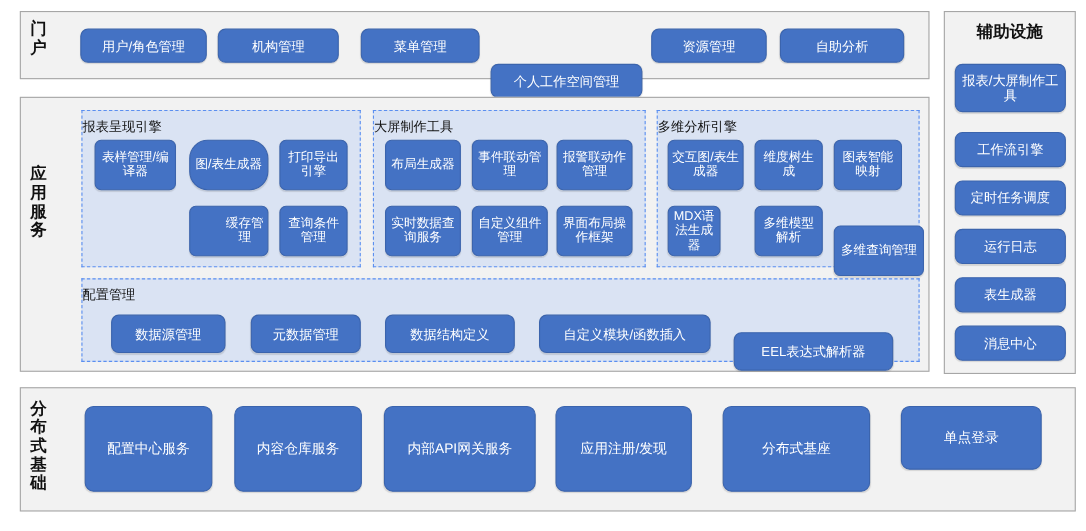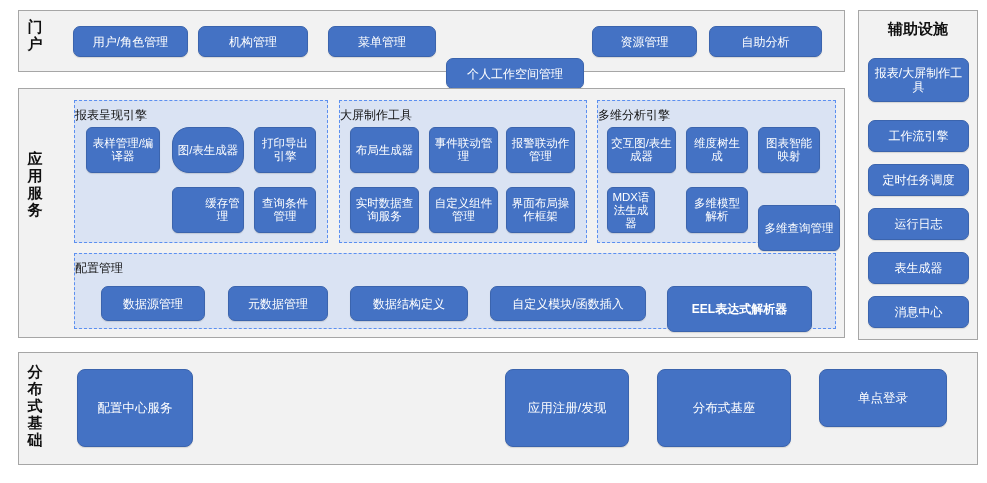--- a/index.html
+++ b/index.html
@@ -145,28 +145,30 @@
   <div class="btn small" style="left:686px;top:187px;width:62px;height:46px;">多维模型解析</div>
   <div class="btn small" style="left:758px;top:187px;width:82px;height:46px;margin-top:18px;">多维查询管理</div>
 
   <div class="group" id="config-group">
     <div class="group-title">配置管理</div>
   </div>
   <div class="btn" style="left:101px;top:286px;width:104px;height:35px;">数据源管理</div>
   <div class="btn" style="left:350px;top:286px;width:118px;height:35px;">数据结构定义</div>
   <div class="btn" style="left:228px;top:286px;width:100px;height:35px;">元数据管理</div>
   <div class="btn" style="left:490px;top:286px;width:156px;height:35px;">自定义模块/函数插入</div>
-  <div class="btn" style="left:667px;top:286px;width:145px;height:46px;font-weight:bold;">EEL表达式解析器</div>
+  <div class="btn" style="left:667px;top:302px;width:145px;height:35px;">EEL表达式解析器</div>
 
   <div class="panel" id="dist-panel"></div>
   <div class="vlabel" id="dist-label">
     <span>分布式基础</span>
   </div>
 
   <div class="btn big" style="left:77px;top:369px;width:116px;height:78px;">配置中心服务</div>
+  <div class="btn big" style="left:213px;top:369px;width:116px;height:78px;">内容仓库服务</div>
+  <div class="btn big" style="left:349px;top:369px;width:138px;height:78px;">内部API网关服务</div>
   <div class="btn big" style="left:505px;top:369px;width:124px;height:78px;">应用注册/发现</div>
   <div class="btn big" style="left:657px;top:369px;width:134px;height:78px;">分布式基座</div>
   <div class="btn big" style="left:819px;top:369px;width:128px;height:58px;">单点登录</div>
 
   <div class="panel" id="aux-panel"></div>
   <div id="aux-title">辅助设施</div>
 
   <div class="btn" style="left:868px;top:58px;width:101px;height:44px;">报表/大屏制作工具</div>
   <div class="btn" style="left:868px;top:120px;width:101px;height:32px;">工作流引擎</div>
   <div class="btn" style="left:868px;top:164px;width:101px;height:32px;">定时任务调度</div>

